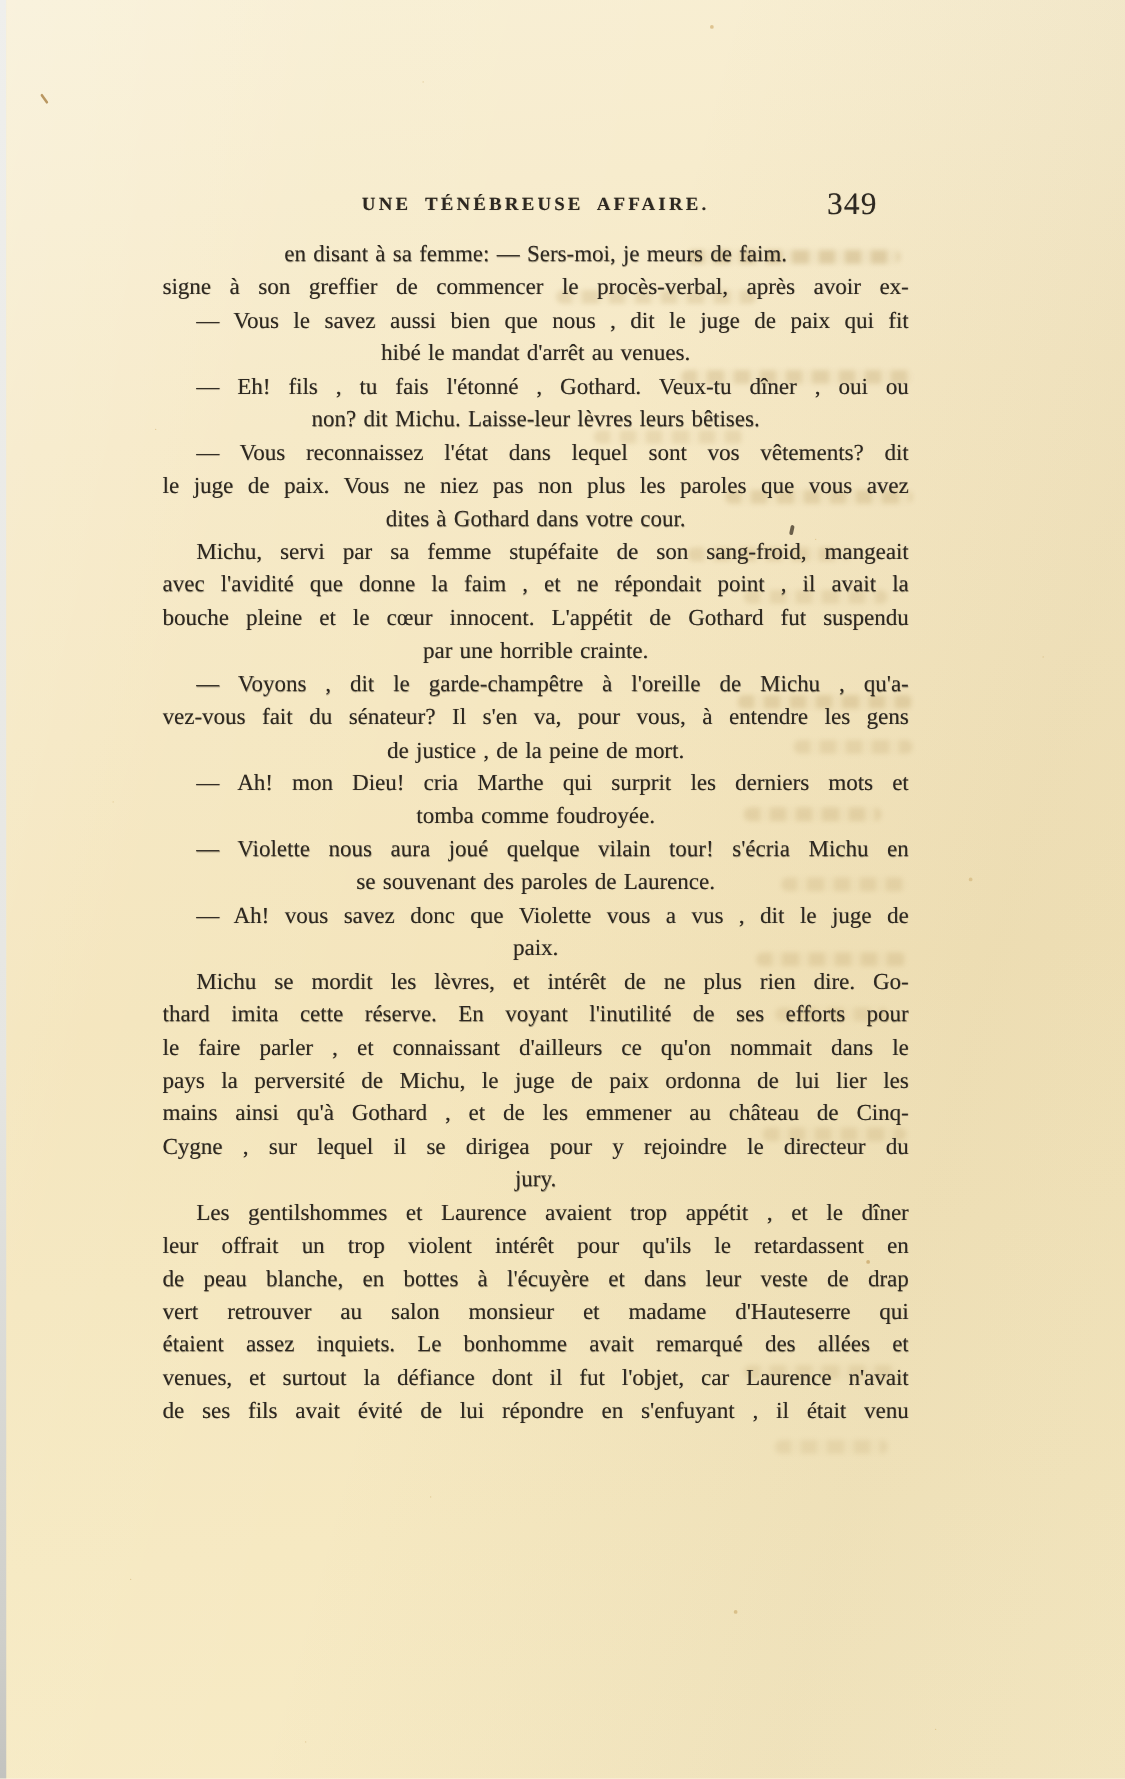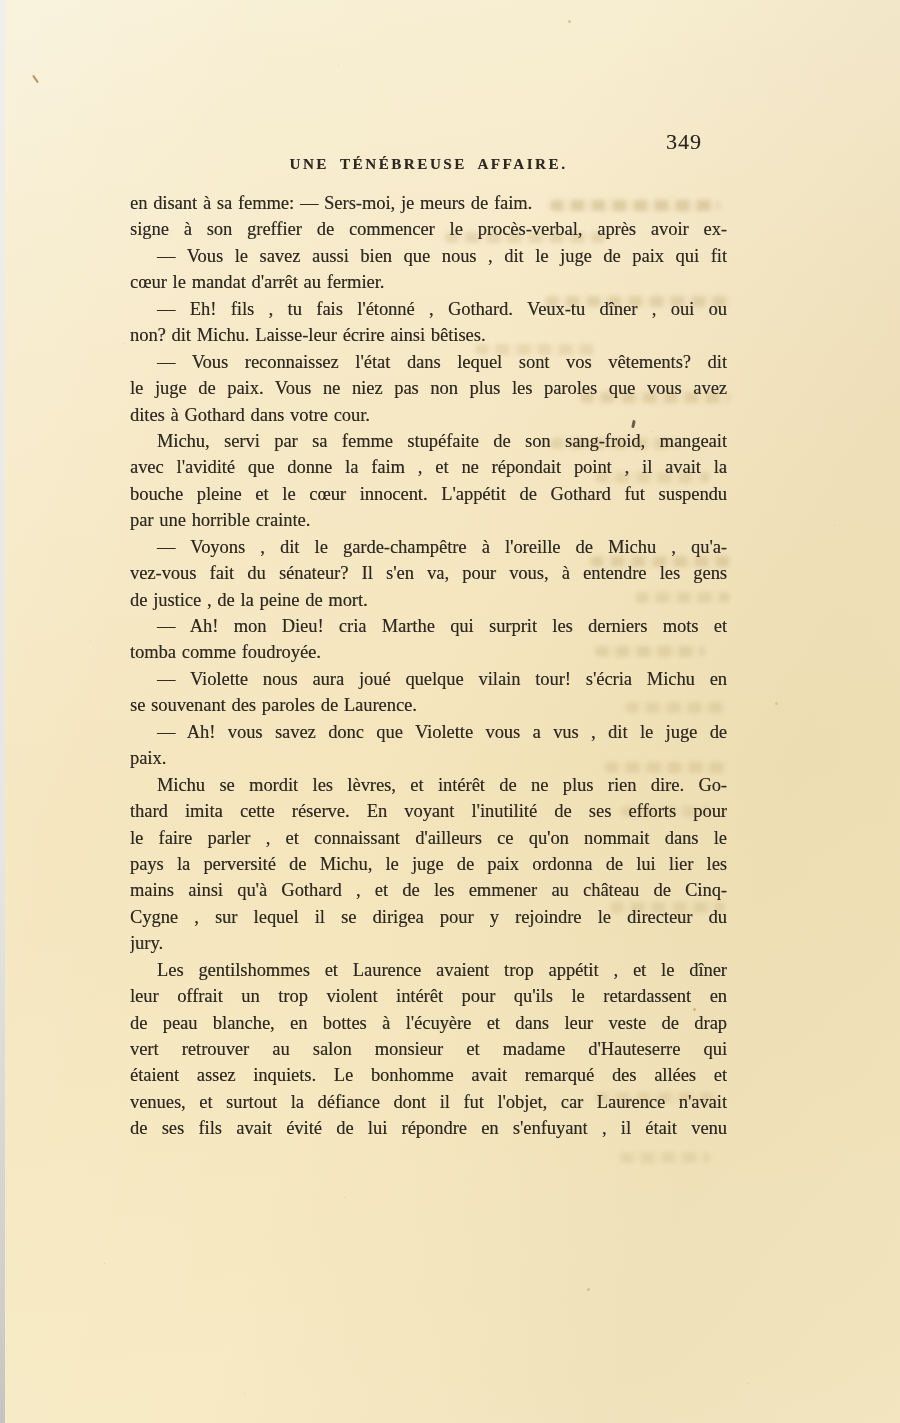--- a/index.html
+++ b/index.html
@@ -35,39 +35,40 @@
     text-align: center;
     font-size: 15px;
     font-weight: bold;
     letter-spacing: 2.6px;
     word-spacing: 5px;
     color: var(--ink);
     text-shadow: 0.3px 0.3px 0.6px rgba(50,42,28,0.45);
   }
   .pagenum {
     position: absolute;
-    top: 129px; right: 198px;
-    font-size: 22px;
+    top: 150px; right: 198px;
+    font-size: 25px;
     color: var(--ink);
     letter-spacing: 1px;
     text-shadow: 0.3px 0.3px 0.6px rgba(50,42,28,0.45);
   }
   .textcol {
     position: absolute;
     left: 125px; top: 190px;
     width: 597px;
     color: var(--ink);
   }
   .line {
     height: 26.45px;
     line-height: 26.45px;
     font-size: 18.4px;
     word-spacing: 1.2px;
     overflow: hidden;
     text-shadow: 0.3px 0.3px 0.55px rgba(48,40,26,0.5);
+    text-align: center;
   }
   .jline { text-align: justify; }
   .jline::after { content: ""; display: inline-block; width: 100%; }
   .endline { white-space: nowrap; }
   .indent { padding-left: 27px; }
   .jline.indent::after { margin-left: -27px; }
   .ghost {
     position: absolute;
     height: 11px;
     border-radius: 5px;
@@ -143,23 +144,23 @@
     <div class="ghost" style="left:615px; top:1152px; width:90px; opacity:.5;"></div>
     <div class="tick"></div>
 
     <div class="runhead">UNE TÉNÉBREUSE AFFAIRE.</div>
     <div class="pagenum">349</div>
 
     <div class="textcol" id="text-column">
         <div class="line endline">en disant à sa femme: — Sers-moi, je meurs de faim.</div>
         <div class="line jline">signe à son greffier de commencer le procès-verbal, après avoir ex-</div>
         <div class="line jline indent">— Vous le savez aussi bien que nous , dit le juge de paix qui fit</div>
-        <div class="line endline">cœur le mandat d'arrêt au fermier.</div>
+        <div class="line endline">hibé le mandat d'arrêt au venues.</div>
         <div class="line jline indent">— Eh! fils , tu fais l'étonné , Gothard.  Veux-tu dîner , oui ou</div>
-        <div class="line endline">non? dit Michu.  Laisse-leur écrire ainsi bêtises.</div>
+        <div class="line endline">non? dit Michu.  Laisse-leur lèvres leurs bêtises.</div>
         <div class="line jline indent">— Vous reconnaissez l'état dans lequel sont vos vêtements? dit</div>
         <div class="line jline">le juge de paix. Vous ne niez pas non plus les paroles que vous avez</div>
         <div class="line endline">dites à Gothard dans votre cour.</div>
         <div class="line jline indent">Michu, servi par sa femme stupéfaite de son sang-froid, mangeait</div>
         <div class="line jline">avec l'avidité que donne la faim , et ne répondait point , il avait la</div>
         <div class="line jline">bouche pleine et le cœur innocent. L'appétit de Gothard fut suspendu</div>
         <div class="line endline">par une horrible crainte.</div>
         <div class="line jline indent">— Voyons , dit le garde-champêtre à l'oreille de Michu , qu'a-</div>
         <div class="line jline">vez-vous fait du sénateur? Il s'en va, pour vous, à entendre les gens</div>
         <div class="line endline">de justice , de la peine de mort.</div>

